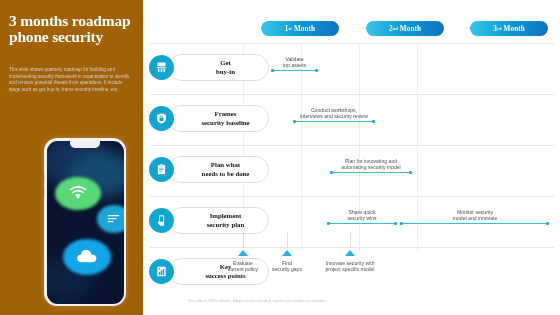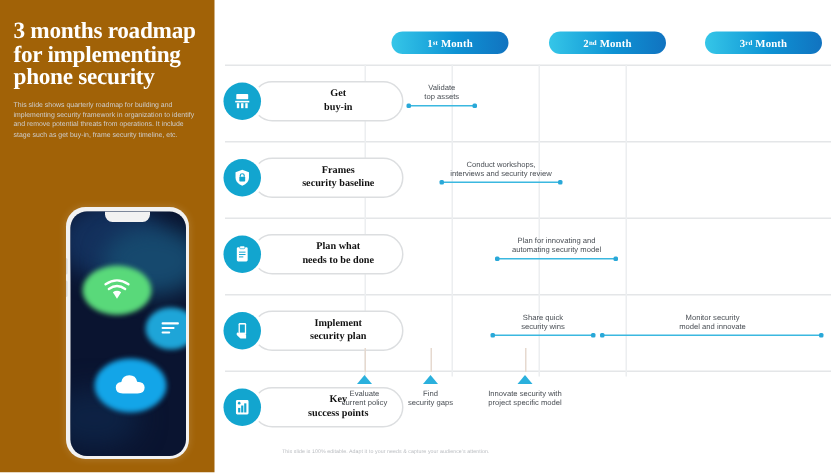--- a/index.html
+++ b/index.html
@@ -142,21 +142,20 @@
   }
 </style>
 </head>
 <body>
 
 <div id="slide">
 
   <div class="left-panel">
     <div class="title">
       <div>3 months roadmap</div>
-      <div>for implementing</div>
       <div>phone security</div>
     </div>
     <div class="desc">This slide shows quarterly roadmap for building and implementing security framework in organization to identify and remove potential threats from operations. It include stage such as get buy-in, frame security timeline, etc.</div>
 
     <div class="phone">
       <div class="side-btn" style="top:34px;height:11px;"></div>
       <div class="side-btn" style="top:49px;height:11px;"></div>
       <div class="phone-inner">
         <div class="notch"></div>
         <div class="blob blob-dark1"></div>

